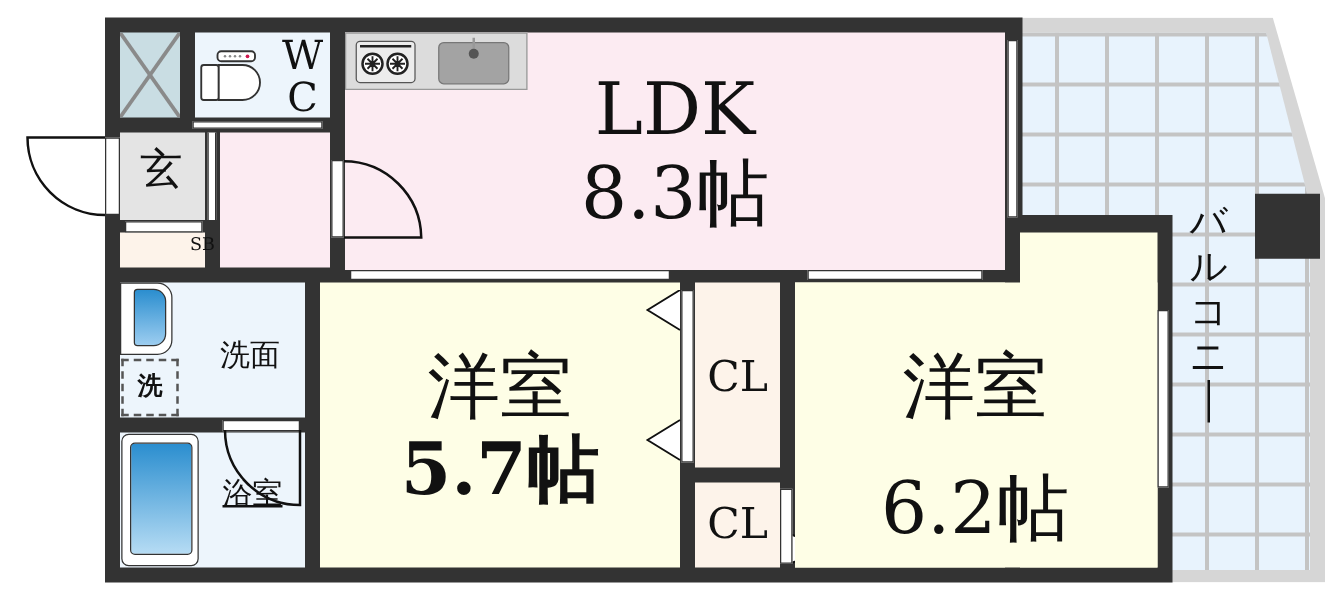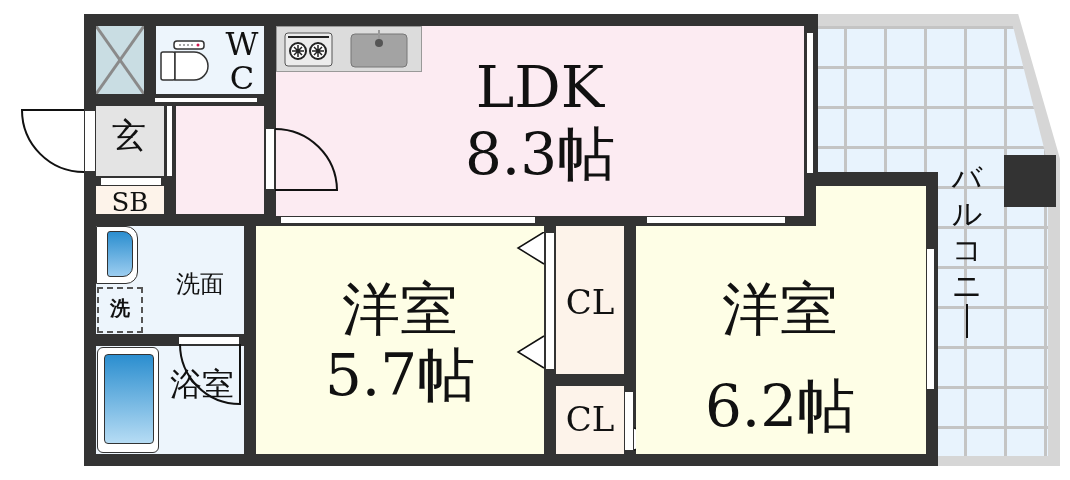--- a/index.html
+++ b/index.html
@@ -8,21 +8,21 @@
   .wall { position:absolute; background:#333333; }
   .room { position:absolute; }
   .pink { background:#fcebf2; }
   .yellow { background:#fefee6; }
   .blue { background:#edf5fc; }
   .gray { background:#e4e4e4; }
   .beige { background:#fdf3ea; }
   .label { position:absolute; color:#111; text-align:center; line-height:1; white-space:nowrap; }
   .big { font-size:58px; }
   .mid { font-size:34px; }
-  .sm { font-size:26px; }
+  .sm { font-size:14px;margin-left:32px; }
   .win { position:absolute; background:#fff; border:1.5px solid #333; box-sizing:border-box; }
   .balcony { position:absolute; background-color:#e8f3fd;
     background-image:
       linear-gradient(to right, #c4c4c4 3px, transparent 3px),
       linear-gradient(to bottom, #c4c4c4 3px, transparent 3px);
     background-size:40px 40px; }
 </style>
 </head>
 <body>
 
@@ -110,25 +110,25 @@
 <div class="label" style="left:160px;top:272px;width:80px;font-size:24px;">洗面</div>
 
 <div class="room blue" style="left:96px;top:346px;width:148px;height:108px;"></div>
 <div class="abs" style="left:97px;top:347px;width:62px;height:106px;background:#fff;border:1.5px solid #333;border-radius:6px;box-sizing:border-box;">
   <div style="margin:6px;width:48px;height:88px;background:linear-gradient(180deg,#2b8ecf,#b6dcf4);border:1.5px solid #333;border-radius:4px;"></div>
 </div>
 <div class="win" style="left:178px;top:336px;width:62px;height:9px;"></div>
 <svg class="abs" style="left:178px;top:344px;" width="64" height="64">
     <path d="M2 0 A60 60 0 0 0 62 60 V0" fill="none" stroke="#111" stroke-width="2"></path>
   </svg>
-<div class="label" style="left:162px;top:368px;width:80px;font-size:32px;">浴室</div>
+<div class="label" style="left:162px;top:382px;width:80px;font-size:24px;text-decoration:underline;">浴室</div>
 
 <div class="room yellow" style="left:256px;top:226px;width:288px;height:228px;"></div>
 <div class="label big" style="left:300px;top:280px;width:200px;">洋室</div>
-<div class="label big" style="left:300px;top:346px;width:200px;">5.7帖</div>
+<div class="label big" style="left:300px;top:346px;width:200px;font-weight:bold;">5.7帖</div>
 
 <div class="room beige" style="left:556px;top:226px;width:68px;height:148px;"></div>
 <div class="win" style="left:545px;top:232px;width:10px;height:138px;"></div>
 <svg class="abs" style="left:516px;top:232px;" width="30" height="140">
   <path d="M28 0 L2 16 L28 32" fill="#fff" stroke="#111" stroke-width="1.5"></path>
   <path d="M28 104 L2 120 L28 136" fill="#fff" stroke="#111" stroke-width="1.5"></path>
 </svg>
 <div class="label mid" style="left:556px;top:285px;width:68px;">CL</div>
 
 <div class="room beige" style="left:556px;top:386px;width:68px;height:68px;"></div>

